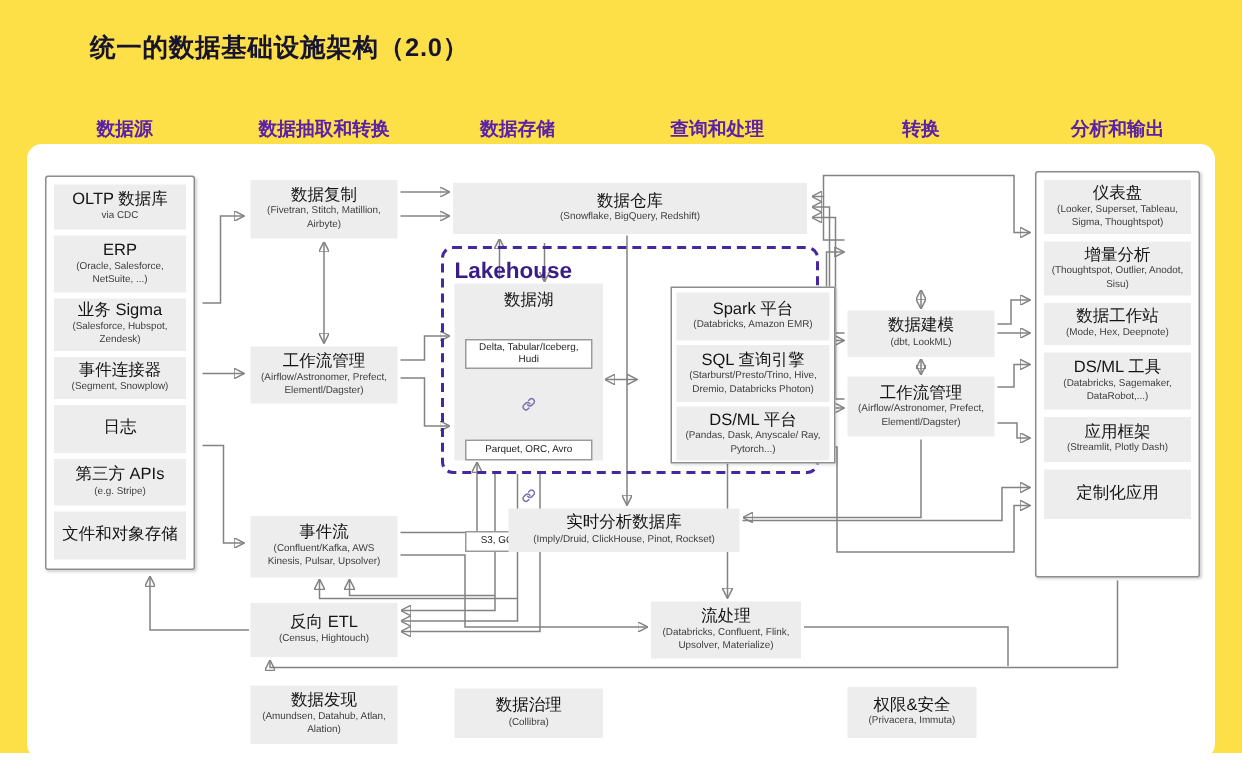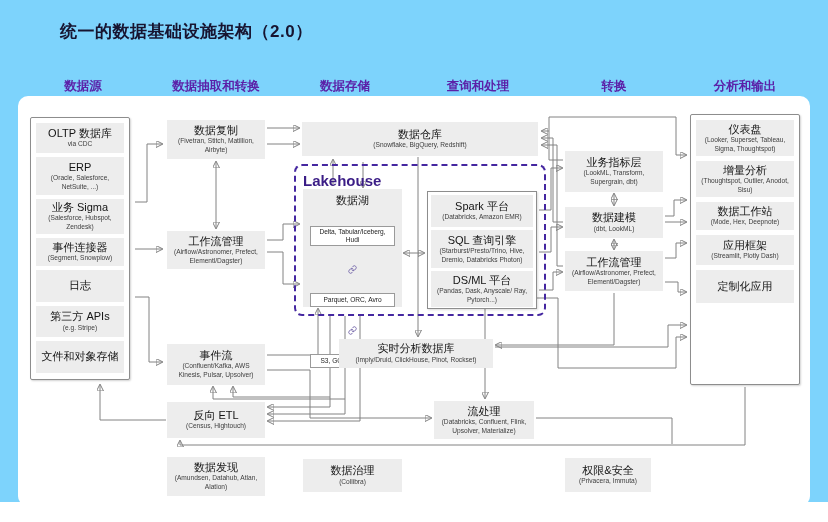--- a/index.html
+++ b/index.html
@@ -1,30 +1,30 @@
 <!DOCTYPE html>
 <html><head>
 <meta charset="utf-8">
 <style>
   html,body{margin:0;padding:0;}
-  .stage{position:relative;width:828px;height:502px;background:#7dd3fc;font-family:"Liberation Sans",sans-serif;overflow:hidden;}
+  .stage{position:relative;width:828px;height:502px;background:#fde047;font-family:"Liberation Sans",sans-serif;overflow:hidden;}
   .card{position:absolute;left:18px;top:96px;width:792px;height:410px;background:#ffffff;border-radius:10px;}
   .page-title{position:absolute;left:60px;top:20px;font-size:17px;font-weight:bold;color:#171430;letter-spacing:.5px;}
   .col-h{position:absolute;top:78px;transform:translateX(-50%);font-size:12.5px;font-weight:bold;color:#5b21a8;white-space:nowrap;}
   .abs{position:absolute;}
   .node{background:#ededed;display:flex;flex-direction:column;align-items:center;justify-content:center;text-align:center;box-sizing:border-box;padding:2px 3px;}
   .t{font-size:11px;color:#141414;line-height:1.2;white-space:nowrap;}
   .s{font-size:6.6px;color:#3d3d3d;line-height:1.35;}
   .panel{position:absolute;background:#fff;border:1px solid #8d8d8d;border-radius:2px;box-shadow:1px 1px 2px rgba(0,0,0,.18);display:flex;flex-direction:column;padding:5px;box-sizing:border-box;}
   .panel .node{flex:none;width:100%;}
   .lakehouse{position:absolute;border:2px dashed #4527a0;border-radius:8px;box-sizing:border-box;}
   .lh-label{position:absolute;font-size:15px;font-weight:bold;color:#3b1d86;}
   .datalake{background:#ededed;display:flex;flex-direction:column;align-items:center;box-sizing:border-box;padding:5px 7px;gap:19px;}
   .layer{background:#fff;border:1px solid #9a9a9a;font-size:6.6px;color:#222;display:flex;align-items:center;justify-content:center;text-align:center;width:100%;box-sizing:border-box;padding:2px 1px;line-height:1.3;}
-  .sparkbox{position:absolute;background:#fff;border:1px solid #8d8d8d;box-shadow:1px 1px 2px rgba(0,0,0,.14);display:flex;flex-direction:column;gap:3px;padding:3px;box-sizing:border-box;}
+  .sparkbox{position:absolute;background:#fff;border:1px solid #8d8d8d;box-shadow:1px 1px 2px rgba(0,0,0,.14);display:flex;flex-direction:column;gap:3px;padding:3px;box-sizing:border-box;margin-left:20px;}
   .sparkbox .node{flex:none;width:100%;}
   svg.wires{position:absolute;left:0;top:0;pointer-events:none;}
   svg.wires path{fill:none;stroke:#828282;stroke-width:1;}
   .linkicon{flex:none;}
 </style>
 </head>
 <body>
 
 <div class="stage">
   <div class="page-title">统一的数据基础设施架构（2.0）</div>
@@ -175,24 +175,20 @@
 
   <div class="node abs" style="left:434px;top:401px;width:100px;height:38px">
     <div class="t">流处理</div>
     <div class="s">(Databricks, Confluent, Flink, Upsolver, Materialize)</div>
   </div>
   <div class="node abs" style="left:339px;top:339px;width:154px;height:29px">
     <div class="t">实时分析数据库</div>
     <div class="s">(Imply/Druid, ClickHouse, Pinot, Rockset)</div>
   </div>
 
-  <div class="node abs" style="left:565px;top:151px;width:98px;height:41px">
-    <div class="t">业务指标层</div>
-    <div class="s">(LookML, Transform, Supergrain, dbt)</div>
-  </div>
   <div class="node abs" style="left:565px;top:207px;width:98px;height:31px">
     <div class="t">数据建模</div>
     <div class="s">(dbt, LookML)</div>
   </div>
   <div class="node abs" style="left:565px;top:251px;width:98px;height:40px">
     <div class="t">工作流管理</div>
     <div class="s">(Airflow/Astronomer, Prefect, Elementl/Dagster)</div>
   </div>
 
   <div class="panel" style="left:690px;top:114px;width:110px;height:271px;gap:5px">
@@ -201,20 +197,24 @@
       <div class="s">(Looker, Superset, Tableau, Sigma, Thoughtspot)</div>
     </div>
     <div class="node" style="height:36px">
       <div class="t">增量分析</div>
       <div class="s">(Thoughtspot, Outlier, Anodot, Sisu)</div>
     </div>
     <div class="node" style="height:28px">
       <div class="t">数据工作站</div>
       <div class="s">(Mode, Hex, Deepnote)</div>
     </div>
+    <div class="node" style="height:38px">
+      <div class="t">DS/ML 工具</div>
+      <div class="s">(Databricks, Sagemaker, DataRobot,...)</div>
+    </div>
     <div class="node" style="height:30px">
       <div class="t">应用框架</div>
       <div class="s">(Streamlit, Plotly Dash)</div>
     </div>
     <div class="node" style="height:33px">
       <div class="t">定制化应用</div>
     </div>
   </div>
 
   <div class="node abs" style="left:167px;top:457px;width:98px;height:39px">

